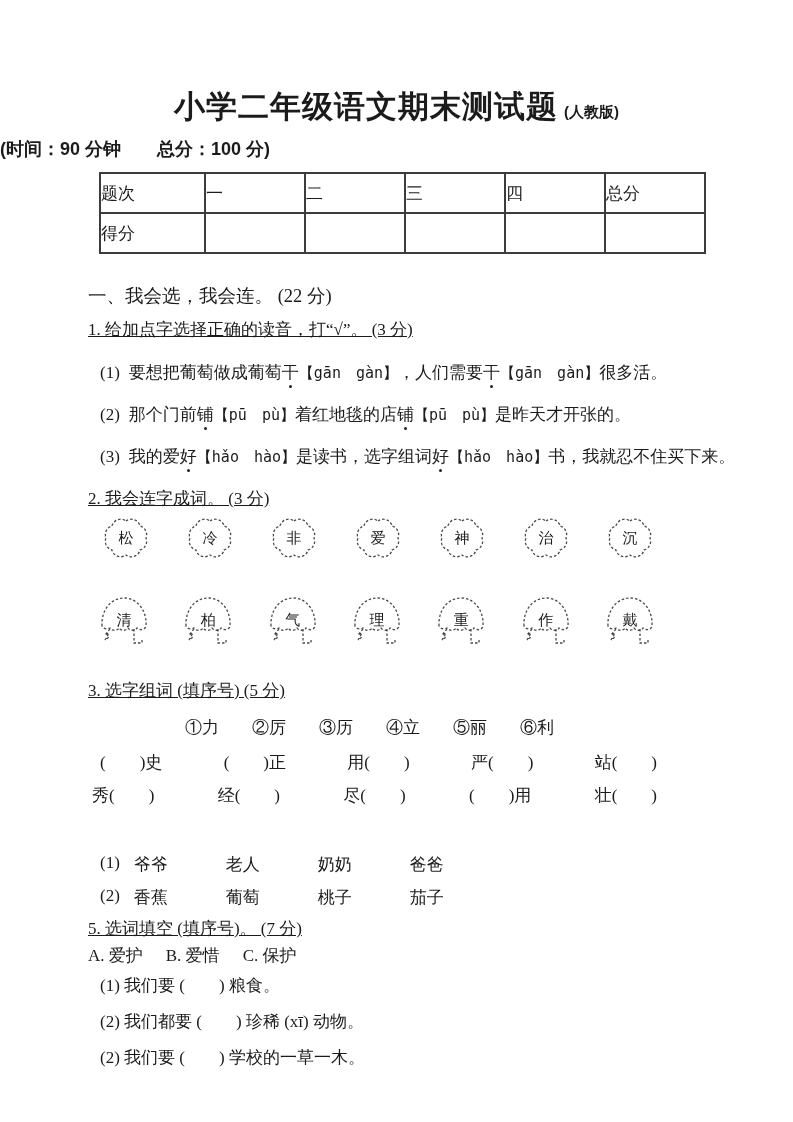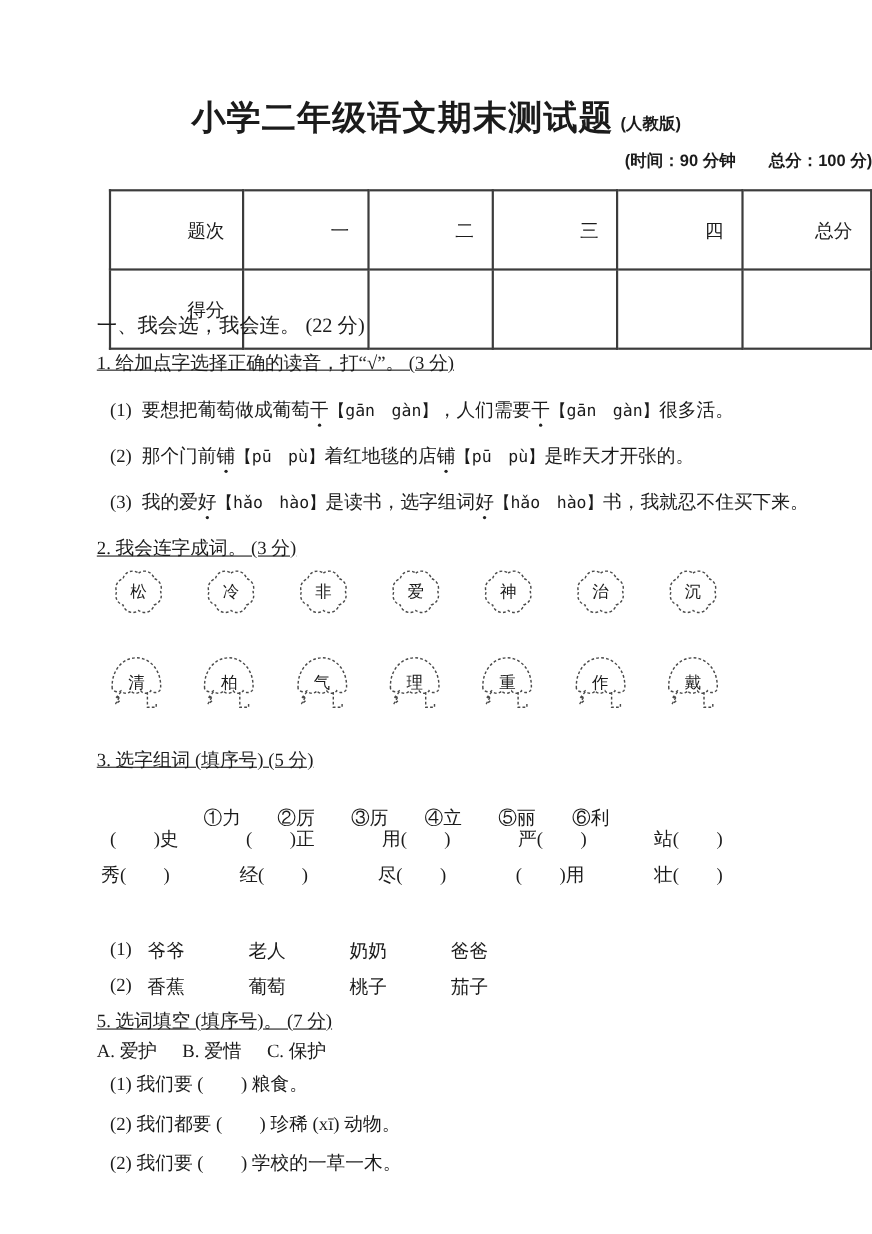--- a/index.html
+++ b/index.html
@@ -9,28 +9,28 @@
     color:#1b1b1b;font-size:17px;overflow:hidden;
   }
   .abs{position:absolute;white-space:nowrap;}
   .title{
     top:86px;left:0;width:100%;text-align:center;
     font-family:"Liberation Sans","DejaVu Sans",sans-serif;
     font-weight:bold;font-size:31px;letter-spacing:1px;
   }
   .title .edition{font-size:15px;letter-spacing:0;margin-left:6px;text-align:right;}
   .subtitle{
-    top:137px;left:0;width:100%;text-align:right;
+    top:137px;left:0;width:100%;text-align:left;
     font-family:"Liberation Sans","DejaVu Sans",sans-serif;
-    font-weight:bold;font-size:15px;
+    font-weight:bold;font-size:18px;
   }
   .score-table{top:172px;left:99px;border-collapse:collapse;table-layout:fixed;}
   .score-table td{
     border:2px solid #3c3c3c;height:38px;width:98px;
-    text-align:right;vertical-align:middle;font-size:17px;padding:16px;
+    text-align:left;vertical-align:middle;font-size:17px;padding:0;
   }
   .score-table td.c0{width:103px;}
   .h1{top:283px;left:88px;font-size:18.5px;text-align:right;}
   .q{left:88px;text-decoration:underline;}
   .sub{left:100px;}
   .no{margin-right:9px;}
   
   .dc{position:relative;display:inline-block;}
   .dc::after{
     content:"";position:absolute;left:50%;margin-left:-1.5px;bottom:-4px;
@@ -40,21 +40,21 @@
   
   .cloudrow{position:absolute;display:flex;justify-content:space-between;}
   .row1{top:514px;left:100px;width:556px;}
   .row2{top:592px;left:94px;width:566px;}
   .cloud{position:relative;width:52px;height:48px;}
   .shroom{position:relative;width:60px;height:58px;}
   .cloud svg,.shroom svg{position:absolute;left:0;top:0;}
   .cloud .ch{position:absolute;left:0;top:15px;width:100%;text-align:center;font-size:15px;}
   .shroom .ch{position:absolute;left:0;top:19px;width:100%;text-align:center;font-size:15px;}
   
-  .optrow{top:716px;left:185px;display:flex;gap:33px;margin-top:16px;}
+  .optrow{top:716px;left:185px;display:flex;gap:33px;}
   .blankrow{display:flex;justify-content:space-between;}
   .br1{top:751px;left:100px;width:557px;}
   .br2{top:784px;left:92px;width:565px;}
   
   .wordrow{display:flex;}
   .wordrow .no{margin-right:14px;}
   .wordrow .w{margin-right:58px;}
   
   .q5opts{top:944px;left:88px;display:flex;gap:23px;}
 </style>

